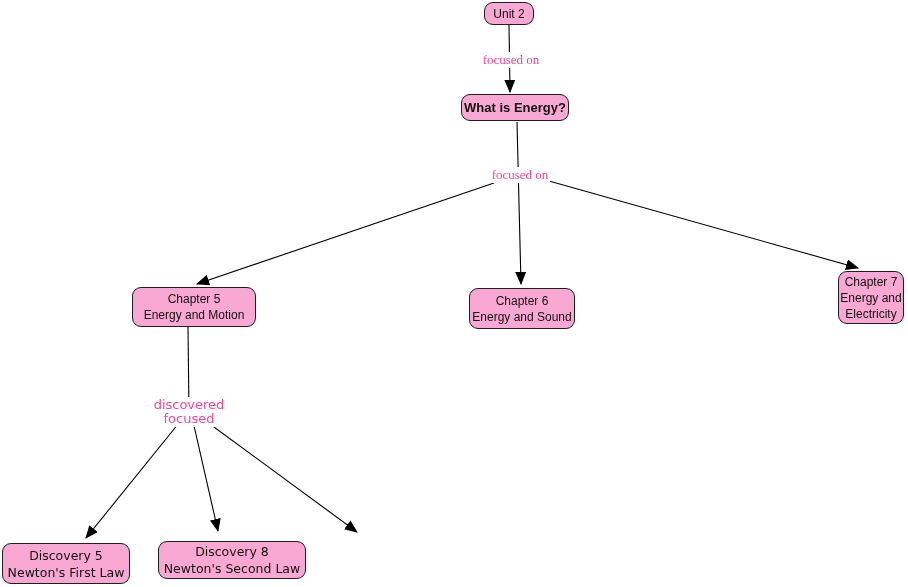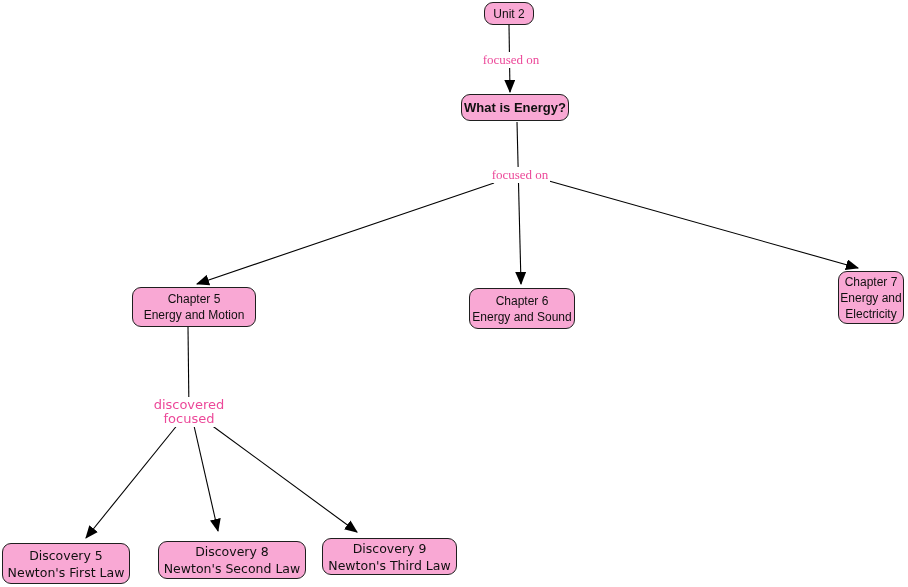--- a/index.html
+++ b/index.html
@@ -86,22 +86,20 @@
   <div class="node" style="left:838px; top:271px; width:66px; height:53px;">Chapter 7
 Energy and
 Electricity</div>
 
   <div class="node verdana" style="left:2px; top:543px; width:128px; height:41px;">Discovery 5
 Newton's First Law</div>
 
   <div class="node verdana" style="left:150px; top:541px; width:148px; height:38px;margin-left:8px;">Discovery 8
 Newton's Second Law</div>
 
-  <div class="node verdana" style="left:322px; top:538px; width:135px; height:37px;">Discovery 9
-Newton's Third Law</div>
 
   <div class="link-label serif" style="left:482px; top:52px; width:58px;">focused on</div>
 
   <div class="link-label serif" style="left:490px; top:167px; width:60px;">focused on</div>
 
   <div class="link-label verdana" style="left:127px; top:397px; width:124px;">discovered focused</div>
 
 </div>
 
 </body></html>

